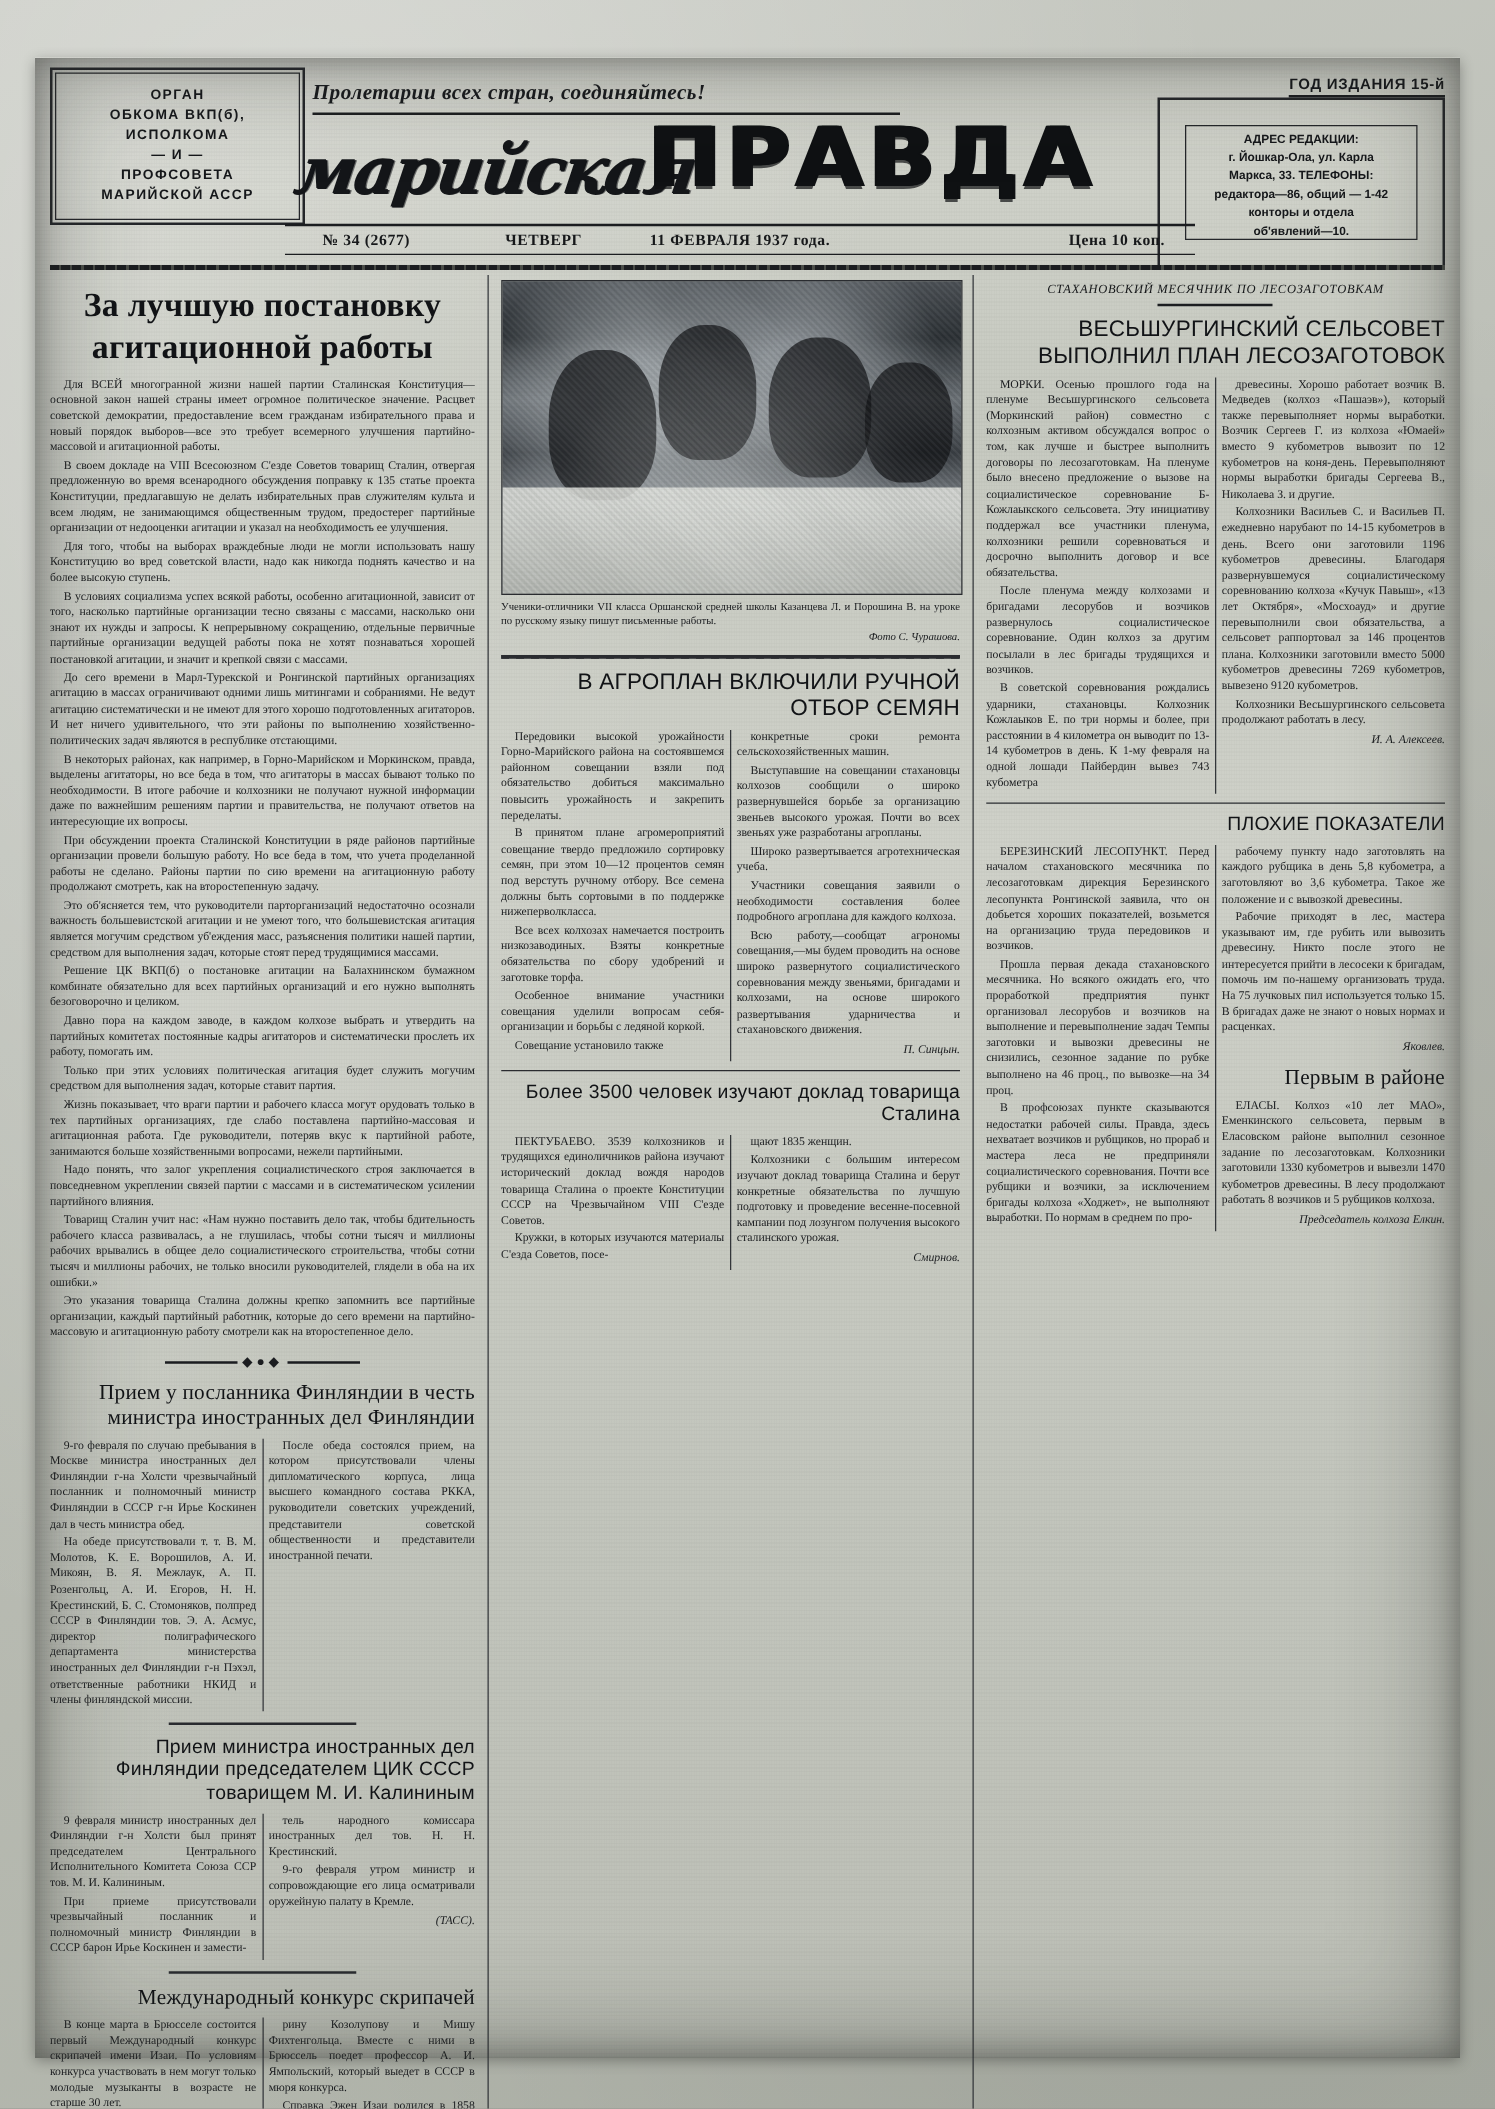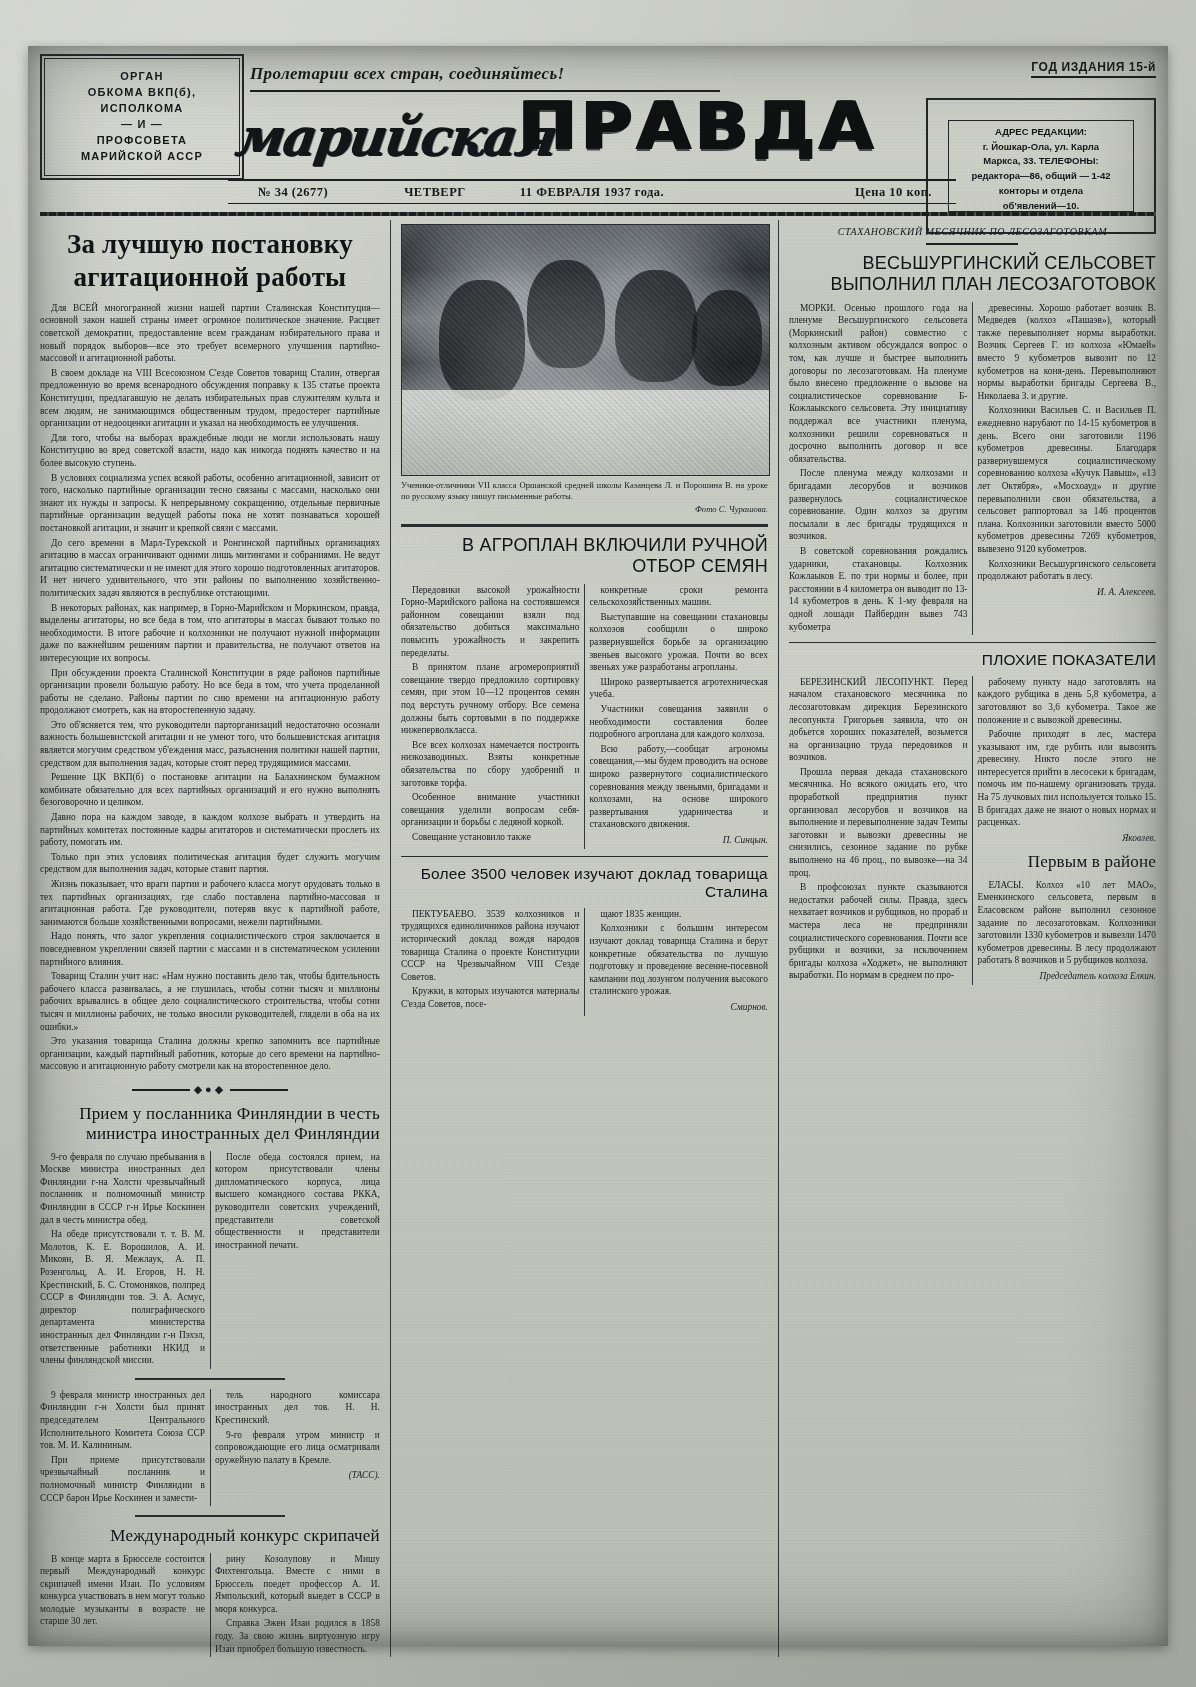--- a/index.html
+++ b/index.html
@@ -61,21 +61,21 @@
     font-size:66px;letter-spacing:4px;color:#0f1113;line-height:1;
     text-shadow:2px 0 0 #0f1113,-1px 0 0 #0f1113,0 2px 0 rgba(15,17,19,.7);
     transform:scaleX(1.06);
   }
   .year-line{
     position:absolute;right:12px;top:14px;font-family:"Liberation Sans",sans-serif;
     font-weight:700;font-size:12px;letter-spacing:.6px;border-bottom:2px solid #1b1d20;
     padding-bottom:2px;color:#15171a;
   }
   .addr-box{
-    position:absolute;right:12px;top:52px;width:186px;height:92px;
+    position:absolute;right:12px;top:32px;width:186px;height:92px;
     border:2px solid #24262a;padding:20px;
   }
   .addr-box .inner{
     border:1px solid #24262a;width:100%;height:100%;box-sizing:border-box;padding:4px 6px;
     font-family:"Liberation Sans",sans-serif;font-size:9.5px;line-height:1.55;text-align:center;
     font-weight:700;color:#15171a;
   }
   .dateline{
     position:absolute;left:200px;top:133px;width:728px;
     border-top:2px solid #1b1d20;border-bottom:1px solid #1b1d20;padding:4px 0 3px 0;
@@ -240,20 +240,21 @@
             <p class="first">9-го февраля по случаю пребывания в Москве министра иностранных дел Финляндии г-на Холсти чрезвычайный посланник и полномочный министр Финляндии в СССР г-н Ирье Коскинен дал в честь министра обед.</p>
             <p>На обеде присутствовали т. т. В. М. Молотов, К. Е. Ворошилов, А. И. Микоян, В. Я. Межлаук, А. П. Розенгольц, А. И. Егоров, Н. Н. Крестинский, Б. С. Стомоняков, полпред СССР в Финляндии тов. Э. А. Асмус, директор полиграфического департамента министерства иностранных дел Финляндии г-н Пэхэл, ответственные работники НКИД и члены финляндской миссии.</p>
           </div>
           <div>
             <p class="first">После обеда состоялся прием, на котором присутствовали члены дипломатического корпуса, лица высшего командного состава РККА, руководители советских учреждений, представители советской общественности и представители иностранной печати.</p>
           </div>
         </div>
 
         <div class="rule short"></div>
 
+        <h2 class="hd">Прием министра иностранных дел Финляндии председателем ЦИК СССР товарищем М. И. Калининым</h2>
         <div class="split2">
           <div>
             <p class="first">9 февраля министр иностранных дел Финляндии г-н Холсти был принят председателем Центрального Исполнительного Комитета Союза ССР тов. М. И. Калининым.</p>
             <p>При приеме присутствовали чрезвычайный посланник и полномочный министр Финляндии в СССР барон Ирье Коскинен и замести-</p>
           </div>
           <div>
             <p class="first">тель народного комиссара иностранных дел тов. Н. Н. Крестинский.</p>
             <p>9-го февраля утром министр и сопровождающие его лица осматривали оружейную палату в Кремле.</p>
             <p class="sign">(ТАСС).</p>
           </div>
@@ -341,21 +342,21 @@
             <p>Колхозники Весьшургинского сельсовета продолжают работать в лесу.</p>
             <p class="sign">И. А. Алексеев.</p>
           </div>
         </div>
 
         <div class="rule"></div>
 
         <h2 class="hd">ПЛОХИЕ ПОКАЗАТЕЛИ</h2>
         <div class="split2">
           <div>
-            <p class="first">БЕРЕЗИНСКИЙ ЛЕСОПУНКТ. Перед началом стахановского месячника по лесозаготовкам дирекция Березинского лесопункта Григорьев заявила, что он добьется хороших показателей, возьмется на организацию труда передовиков и возчиков.</p>
+            <p class="first">БЕРЕЗИНСКИЙ ЛЕСОПУНКТ. Перед началом стахановского месячника по лесозаготовкам дирекция Березинского лесопункта Ронгинской заявила, что он добьется хороших показателей, возьмется на организацию труда передовиков и возчиков.</p>
             <p>Прошла первая декада стахановского месячника. Но всякого ожидать его, что проработкой предприятия пункт организовал лесорубов и возчиков на выполнение и перевыполнение задач Темпы заготовки и вывозки древесины не снизились, сезонное задание по рубке выполнено на 46 проц., по вывозке—на 34 проц.</p>
             <p>В профсоюзах пункте сказываются недостатки рабочей силы. Правда, здесь нехватает возчиков и рубщиков, но прораб и мастера леса не предприняли социалистического соревнования. Почти все рубщики и возчики, за исключением бригады колхоза «Ходжет», не выполняют выработки. По нормам в среднем по про-</p>
           </div>
           <div>
             <p class="first">рабочему пункту надо заготовлять на каждого рубщика в день 5,8 кубометра, а заготовляют во 3,6 кубометра. Такое же положение и с вывозкой древесины.</p>
             <p>Рабочие приходят в лес, мастера указывают им, где рубить или вывозить древесину. Никто после этого не интересуется прийти в лесосеки к бригадам, помочь им по-нашему организовать труда. На 75 лучковых пил используется только 15. В бригадах даже не знают о новых нормах и расценках.</p>
             <p class="sign">Яковлев.</p>
 
             <h2 class="hd serif">Первым в районе</h2>
             <p class="first">ЕЛАСЫ. Колхоз «10 лет МАО», Еменкинского сельсовета, первым в Еласовском районе выполнил сезонное задание по лесозаготовкам. Колхозники заготовили 1330 кубометров и вывезли 1470 кубометров древесины. В лесу продолжают работать 8 возчиков и 5 рубщиков колхоза.</p>

